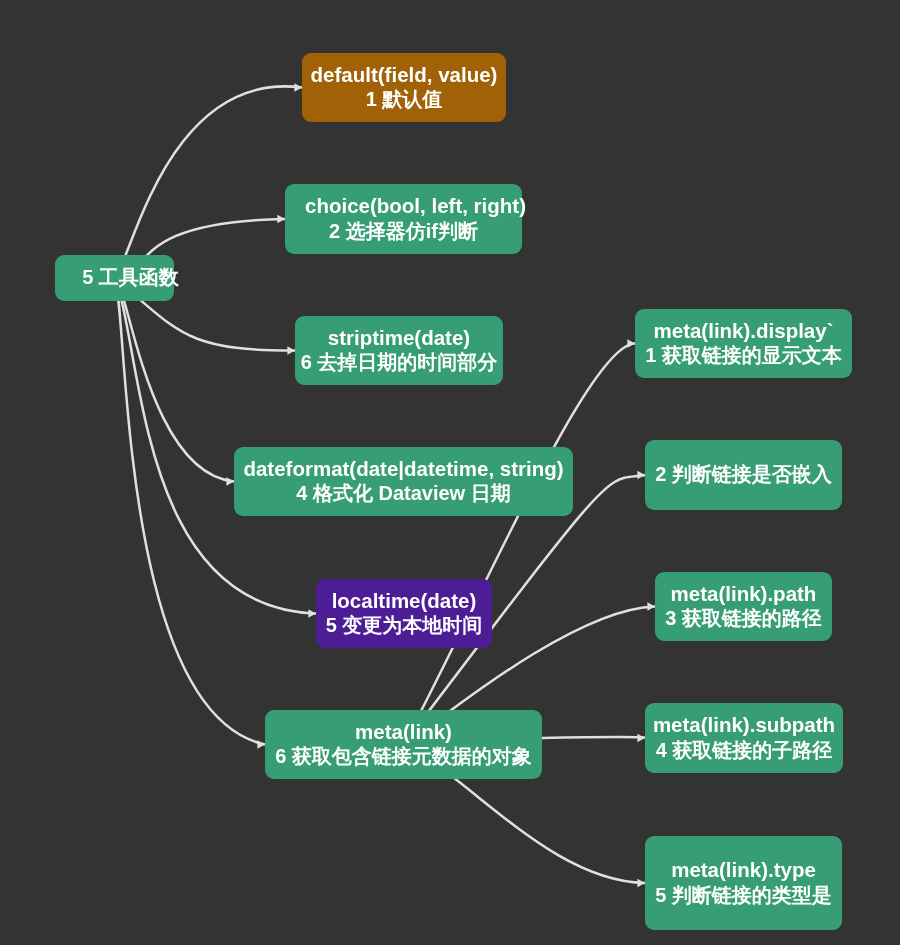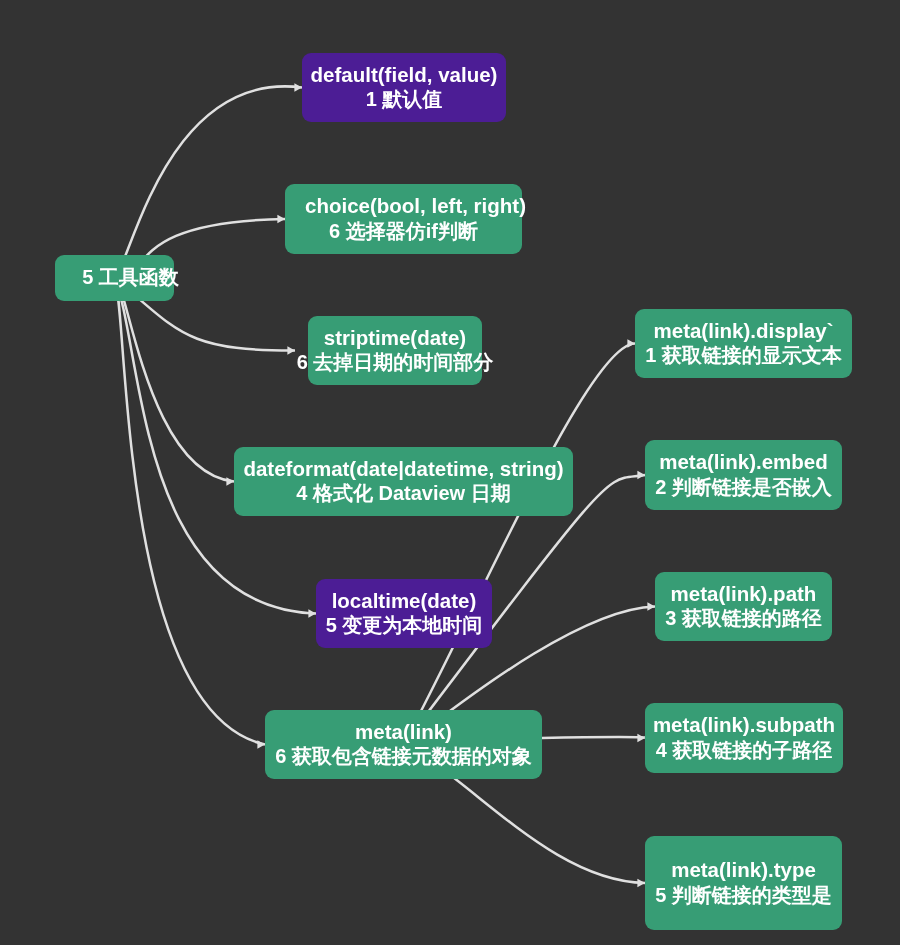--- a/index.html
+++ b/index.html
@@ -66,31 +66,31 @@
     <g>
         <path d="M 403.5 744.5 C 470.1 776.9, 550.9 881.2, 645 883" fill="none" stroke="#e0e0e0" stroke-width="2.5"></path>
         <path d="M 645 883 L 637.4 878.7 L 637.4 887.3 Z" fill="#e0e0e0"></path>
       </g>
   </svg>
 
   <div class="node" style="left: 55px; top: 255px; width: 119px; height: 46px; background: rgb(55, 157, 117); color: rgb(255, 255, 255); padding-left: 32px;">
     <span class="nline cn" style="font-size: 20px;">5 工具函数</span>
   </div>
 
-  <div class="node" style="left: 302px; top: 53px; width: 204px; height: 69px; background: #4c1d95; color: rgb(255, 255, 255);">
+  <div class="node" style="left: 302px; top: 53px; width: 204px; height: 69px; background: #a16207; color: rgb(255, 255, 255);">
     <span class="nline en" style="font-size: 20.5px;">default(field, value)</span>
     <span class="nline cn" style="font-size: 20px;">1 默认值</span>
   </div>
 
   <div class="node" style="left: 285px; top: 184px; width: 237px; height: 70px; background: rgb(55, 157, 117); color: rgb(255, 255, 255);">
     <span class="nline en" style="font-size: 20.5px; margin-left: 24px;">choice(bool, left, right)</span>
-    <span class="nline cn" style="font-size: 20px;">6 选择器仿if判断</span>
+    <span class="nline cn" style="font-size: 20px;">2 选择器仿if判断</span>
   </div>
 
-  <div class="node" style="left: 308px; top: 316px; width: 174px; height: 69px; background: rgb(55, 157, 117); color: rgb(255, 255, 255);">
+  <div class="node" style="left: 295px; top: 316px; width: 208px; height: 69px; background: rgb(55, 157, 117); color: rgb(255, 255, 255);">
     <span class="nline en" style="font-size: 20.5px;">striptime(date)</span>
     <span class="nline cn" style="font-size: 20px;">6 去掉日期的时间部分</span>
   </div>
 
   <div class="node" style="left: 234px; top: 447px; width: 339px; height: 69px; background: rgb(55, 157, 117); color: rgb(255, 255, 255);">
     <span class="nline en" style="font-size: 20.5px;">dateformat(date|datetime, string)</span>
     <span class="nline cn" style="font-size: 20px;">4 格式化 Dataview 日期</span>
   </div>
 
   <div class="node" style="left: 316px; top: 579px; width: 176px; height: 69px; background: #4c1d95; color: rgb(255, 255, 255);">
@@ -102,21 +102,20 @@
     <span class="nline en" style="font-size: 20.5px;">meta(link)</span>
     <span class="nline cn" style="font-size: 20px;">6 获取包含链接元数据的对象</span>
   </div>
 
   <div class="node" style="left: 635px; top: 309px; width: 217px; height: 69px; background: rgb(55, 157, 117); color: rgb(255, 255, 255);">
     <span class="nline en" style="font-size: 20.5px;">meta(link).display`</span>
     <span class="nline cn" style="font-size: 20px;">1 获取链接的显示文本</span>
   </div>
 
   <div class="node" style="left: 645px; top: 440px; width: 197px; height: 70px; background: rgb(55, 157, 117); color: rgb(255, 255, 255);">
-    <span class="nline en" style="font-size: 20.5px;">meta(link).embed</span>
     <span class="nline cn" style="font-size: 20px;">2 判断链接是否嵌入</span>
   </div>
 
   <div class="node" style="left: 655px; top: 572px; width: 177px; height: 69px; background: rgb(55, 157, 117); color: rgb(255, 255, 255); border-radius: 9px;">
     <span class="nline en" style="font-size: 20.5px;">meta(link).path</span>
     <span class="nline cn" style="font-size: 20px;">3 获取链接的路径</span>
   </div>
 
   <div class="node" style="left: 645px; top: 703px; width: 198px; height: 70px; background: rgb(55, 157, 117); color: rgb(255, 255, 255);">
     <span class="nline en" style="font-size: 20.5px;">meta(link).subpath</span>

